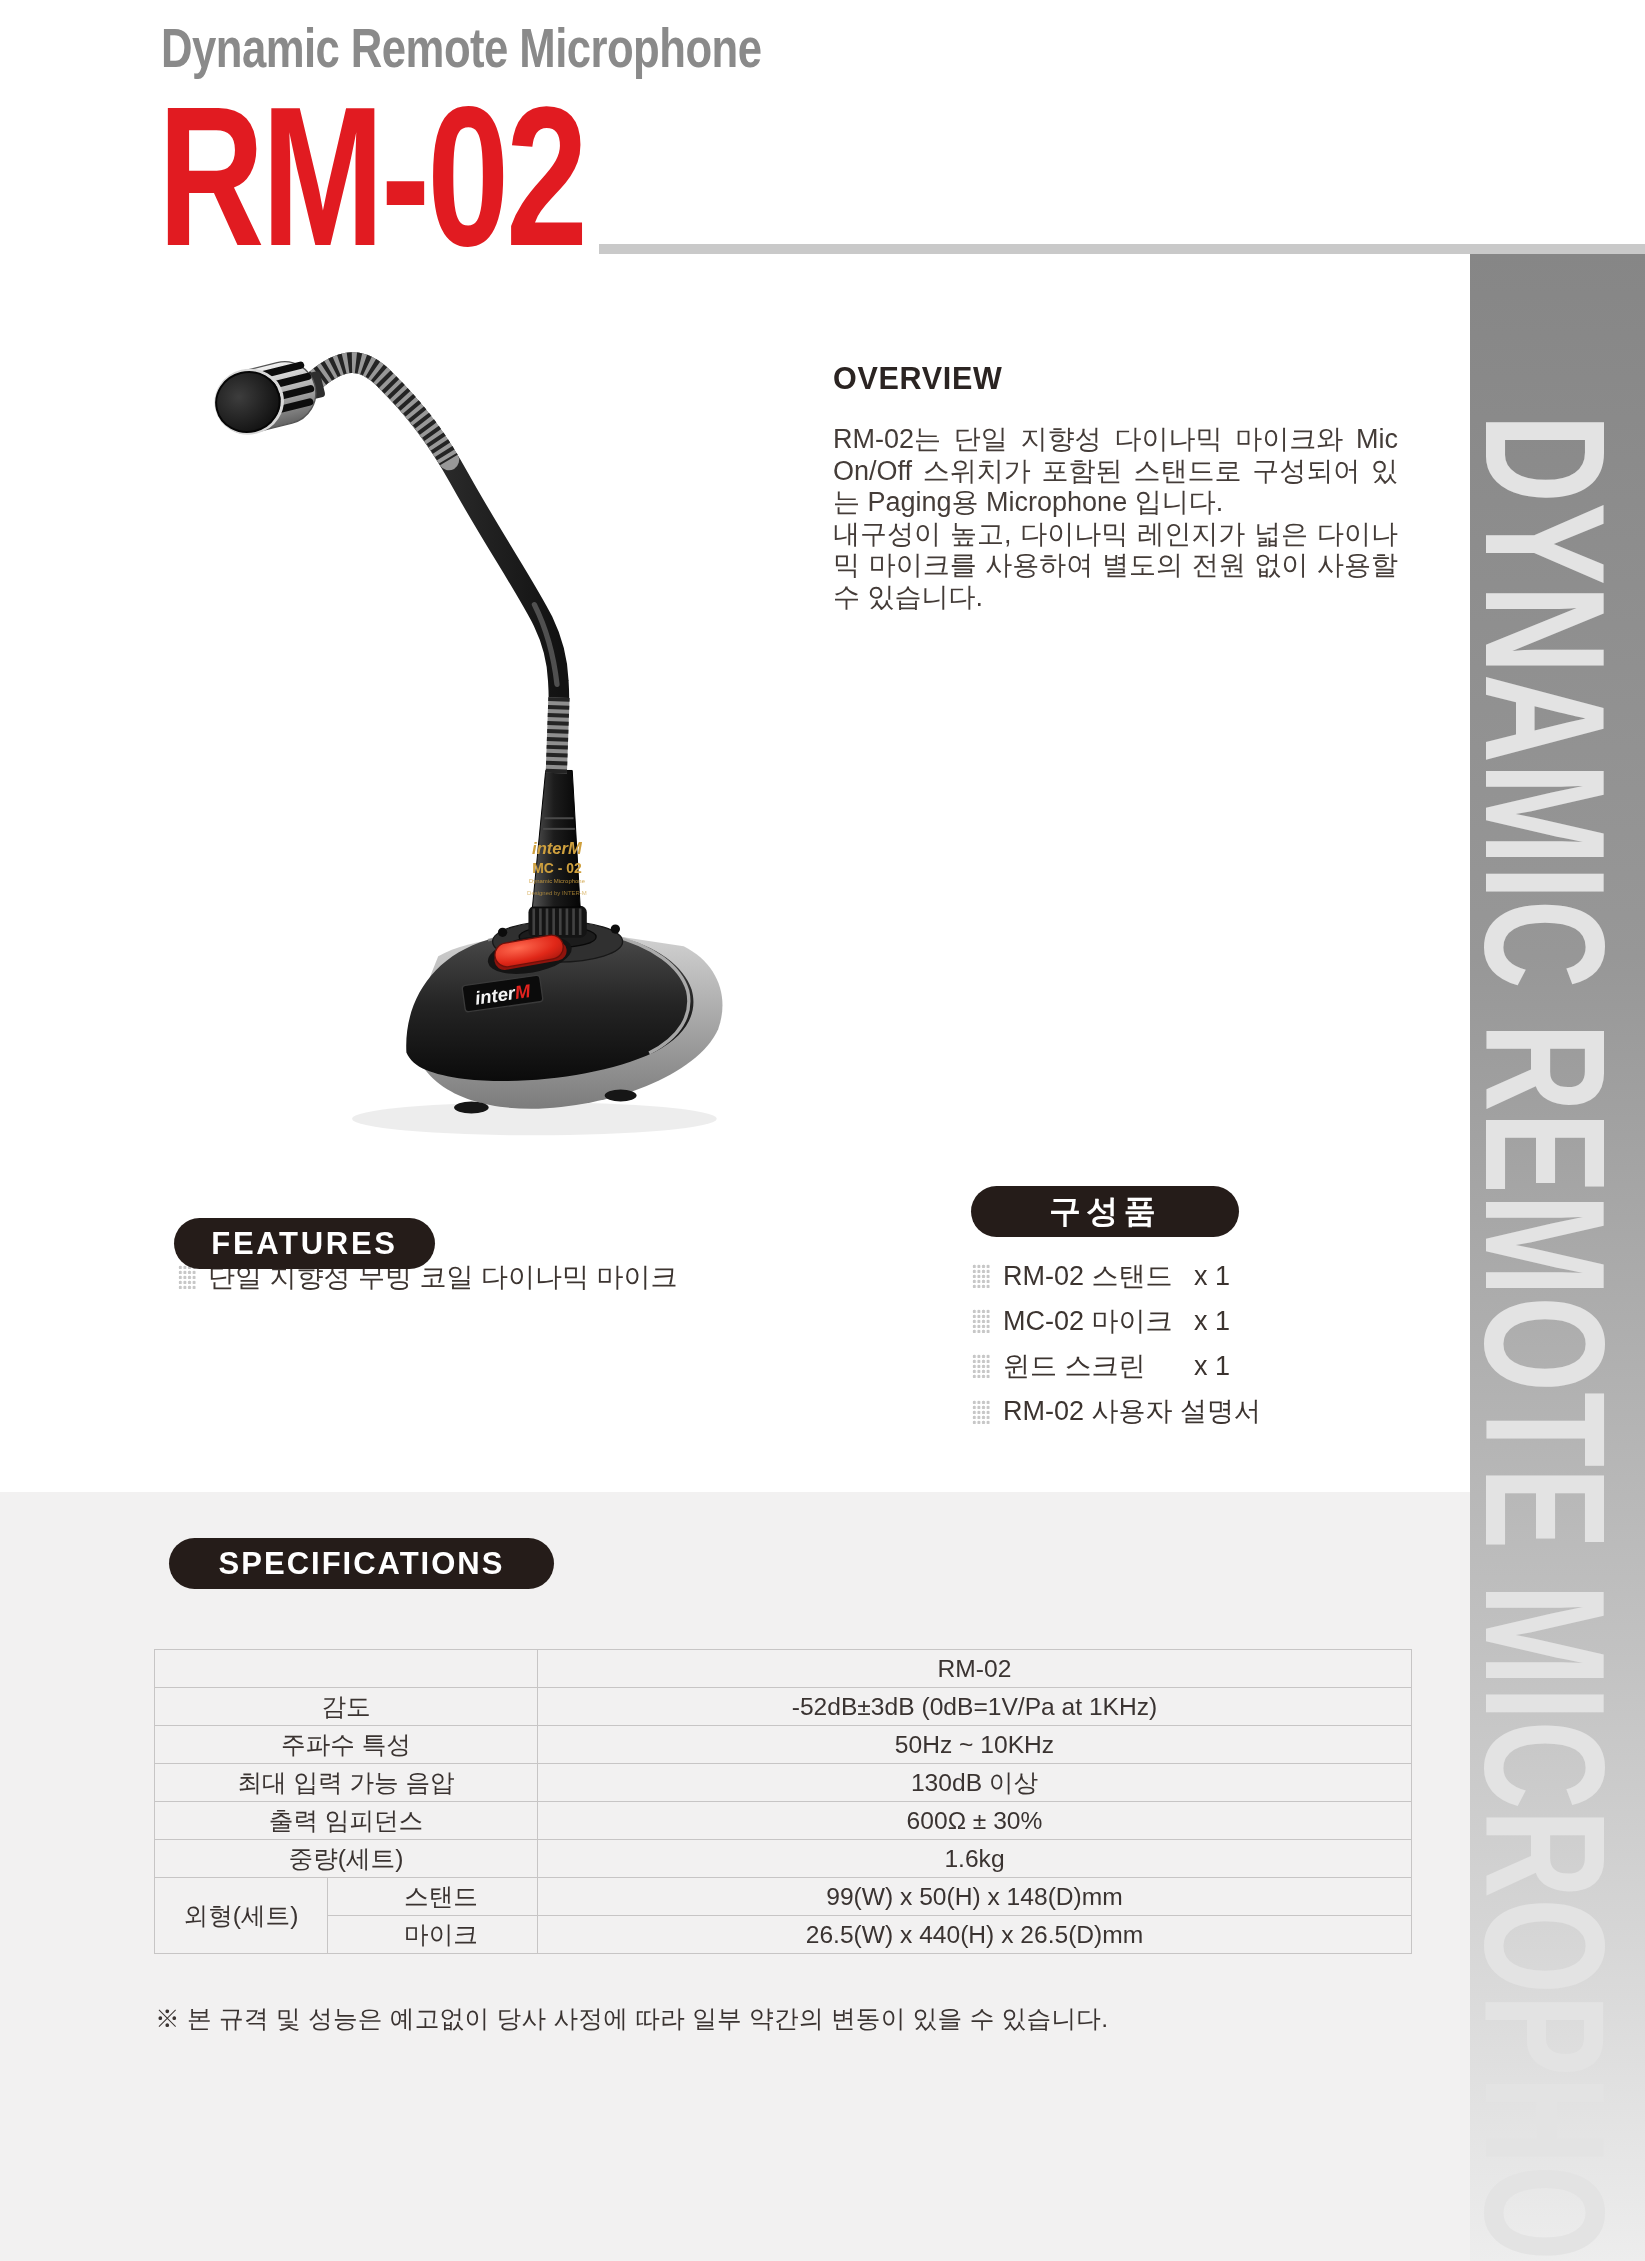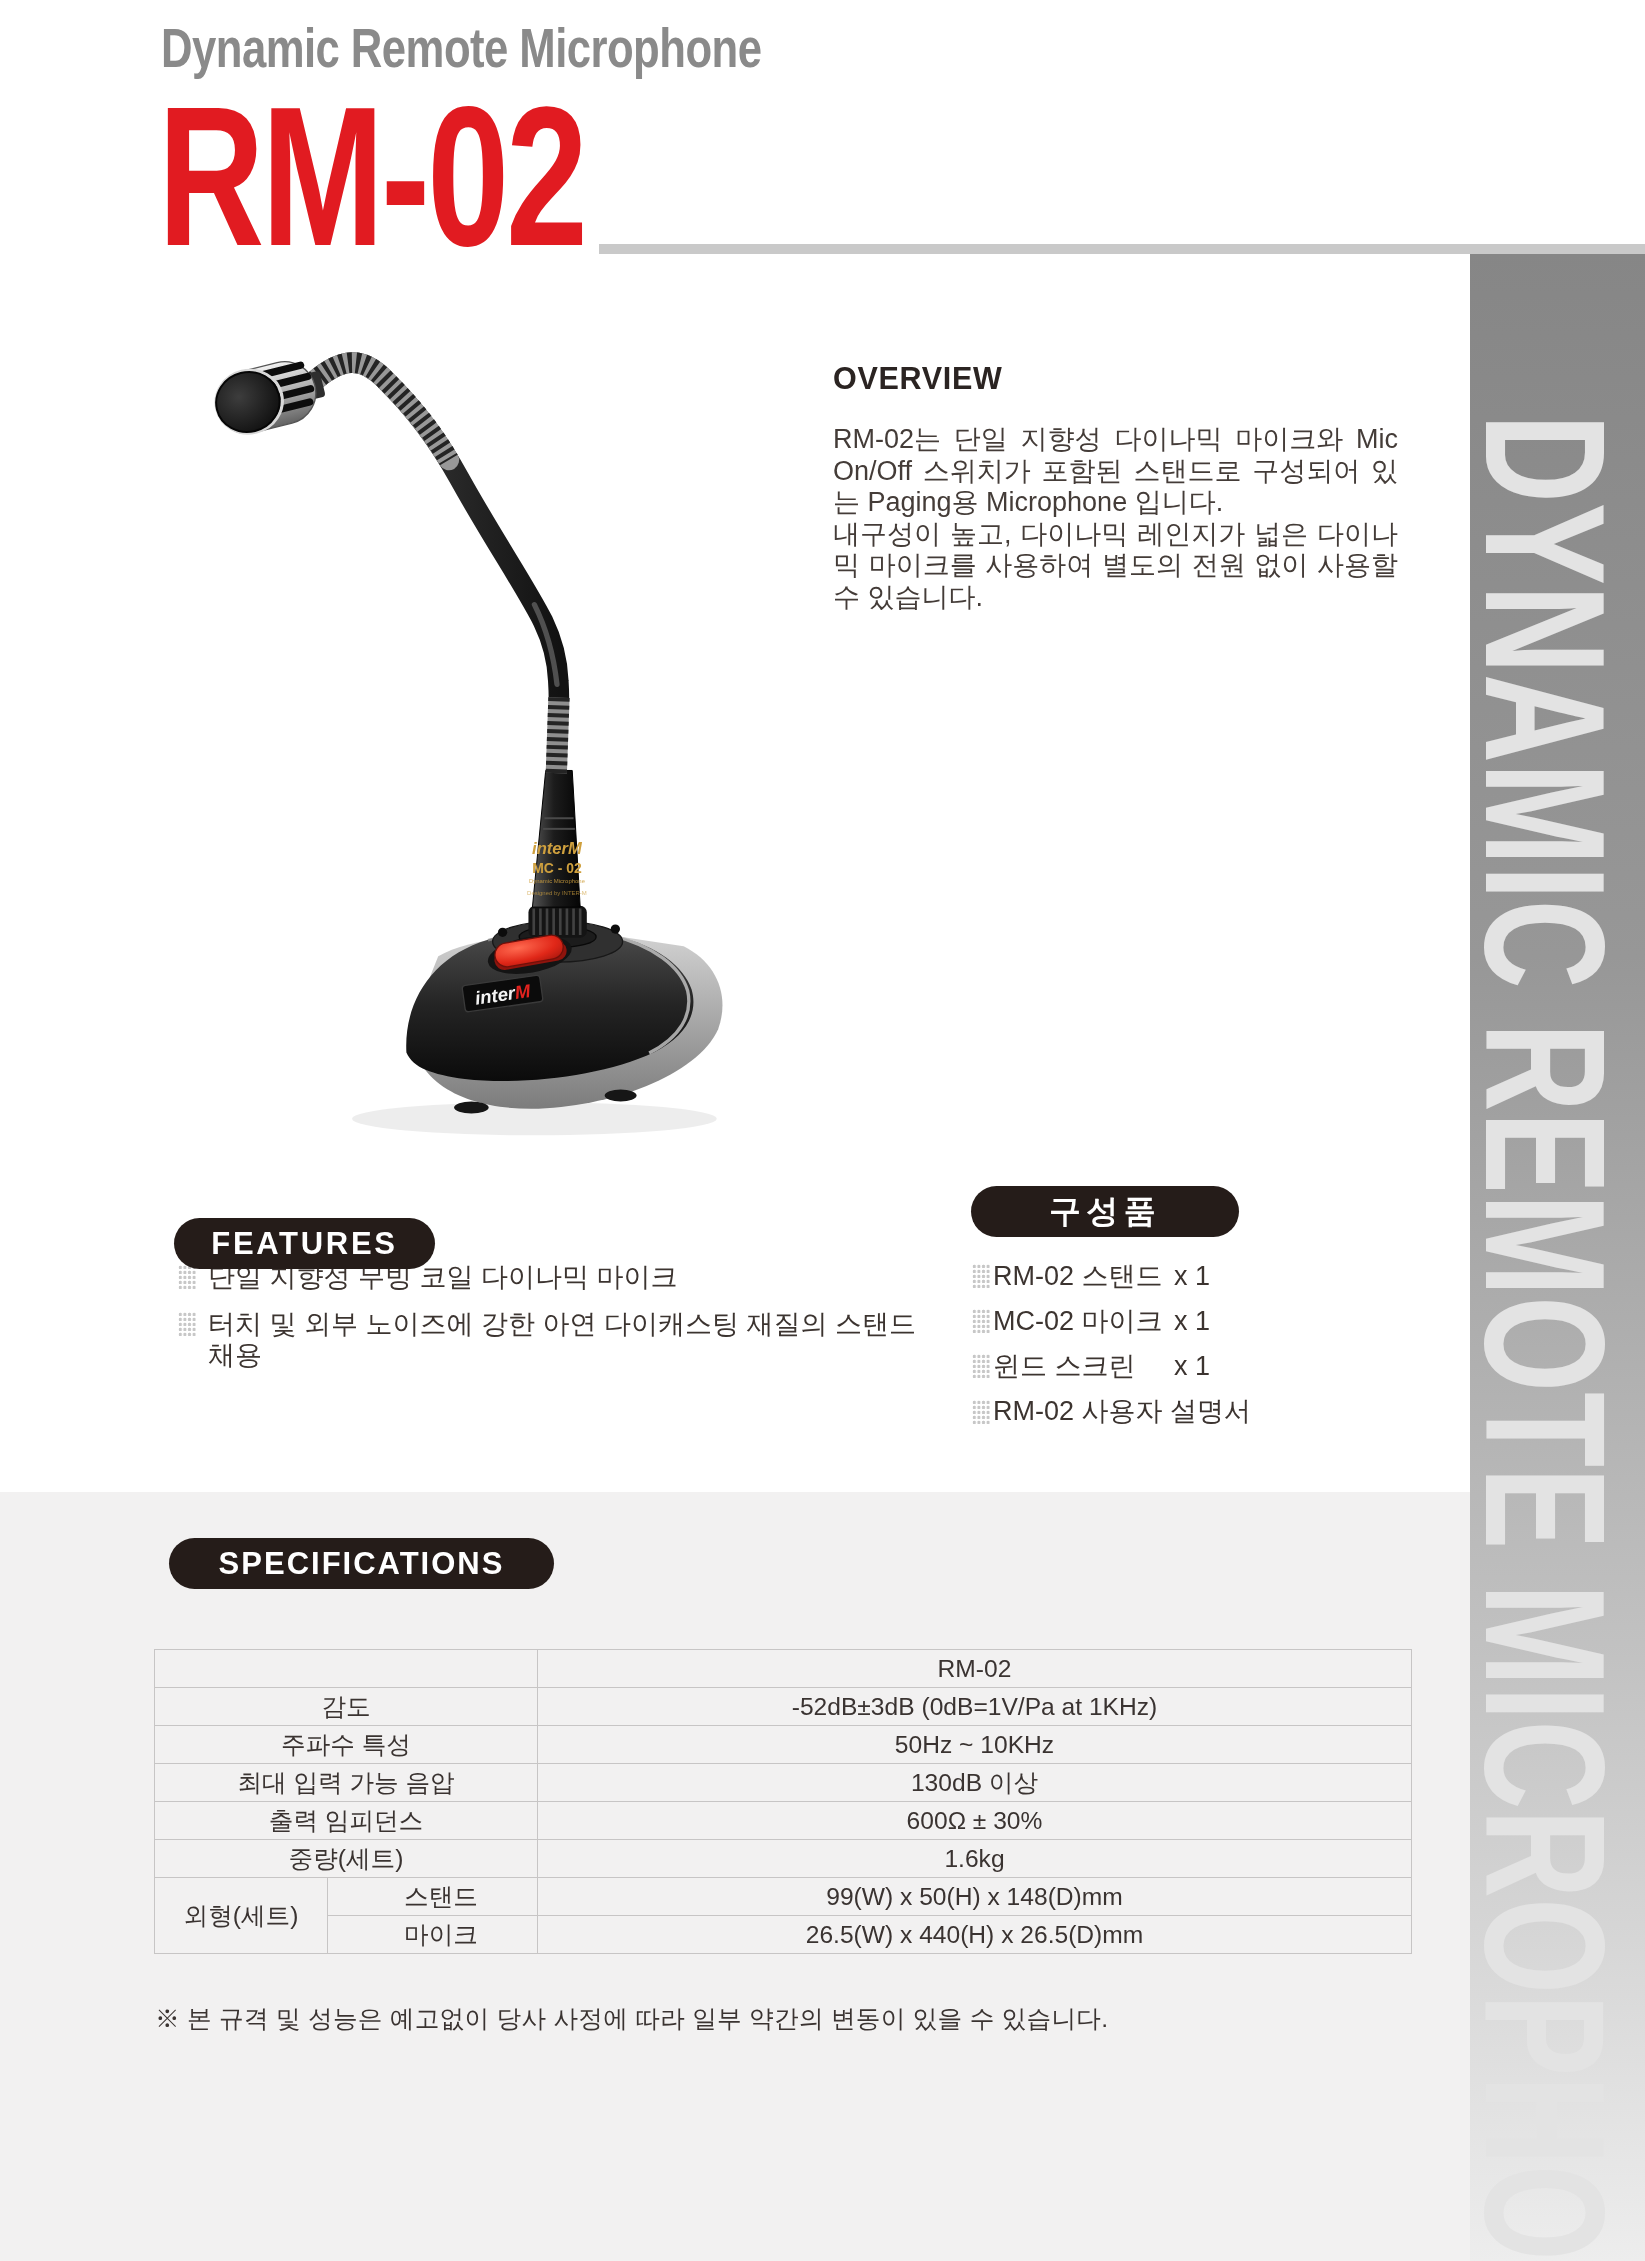--- a/index.html
+++ b/index.html
@@ -45,21 +45,21 @@
   
   .dots{
     width:18px;height:25px;flex:none;margin-top:3.3px;
     background-image:radial-gradient(circle at 2.3px 2.3px,#c7c7c7 1.5px,rgba(0,0,0,0) 1.9px);
     background-size:4.6px 5px;background-repeat:repeat;
   }
   .feature-list{position:absolute;left:178px;top:1262px;width:770px;}
   .feature-list .row{display:flex;gap:12px;margin-bottom:16.6px;align-items:flex-start;}
   .feature-list .row span{font-size:27px;color:#3c3430;line-height:30.5px;}
   .component-list{position:absolute;left:972px;top:1261px;width:438px;}
-  .component-list .row{display:flex;gap:3px;margin-bottom:14.6px;align-items:flex-start;}
+  .component-list .row{display:flex;gap:13px;margin-bottom:14.6px;align-items:flex-start;}
   .component-list .name{font-size:27px;color:#3c3430;line-height:30.5px;min-width:178px;}
   .component-list .qty{font-size:27px;color:#3c3430;line-height:30.5px;}
   
   .spec-table{
     position:absolute;left:154px;top:1649px;width:1258px;border-collapse:collapse;z-index:1;
     font-size:24.6px;color:#3a3331;
   }
   .spec-table td{border:1.3px solid #c7c5c5;height:37px;padding:0;}
   .spec-table td.lbl{text-align:center;}
   .spec-table td.sub{padding-left:17px;text-align:center;}
@@ -186,24 +186,20 @@
   </section>
 
   <div class="badge badge-features">
     <span>FEATURES</span>
   </div>
   <div class="feature-list">
     <div class="row">
       <i class="dots"></i>
       <span>단일 지향성 무빙 코일 다이나믹 마이크</span>
     </div>
-    <div class="row">
-      <i class="dots"></i>
-      <span>터치 및 외부 노이즈에 강한 아연 다이캐스팅 재질의 스탠드 채용</span>
-    </div>
   </div>
 
   <div class="badge badge-components">
     <span>구성품</span>
   </div>
   <div class="component-list">
     <div class="row">
       <i class="dots"></i>
       <span class="name">RM-02 스탠드</span>
       <span class="qty">x 1</span>

